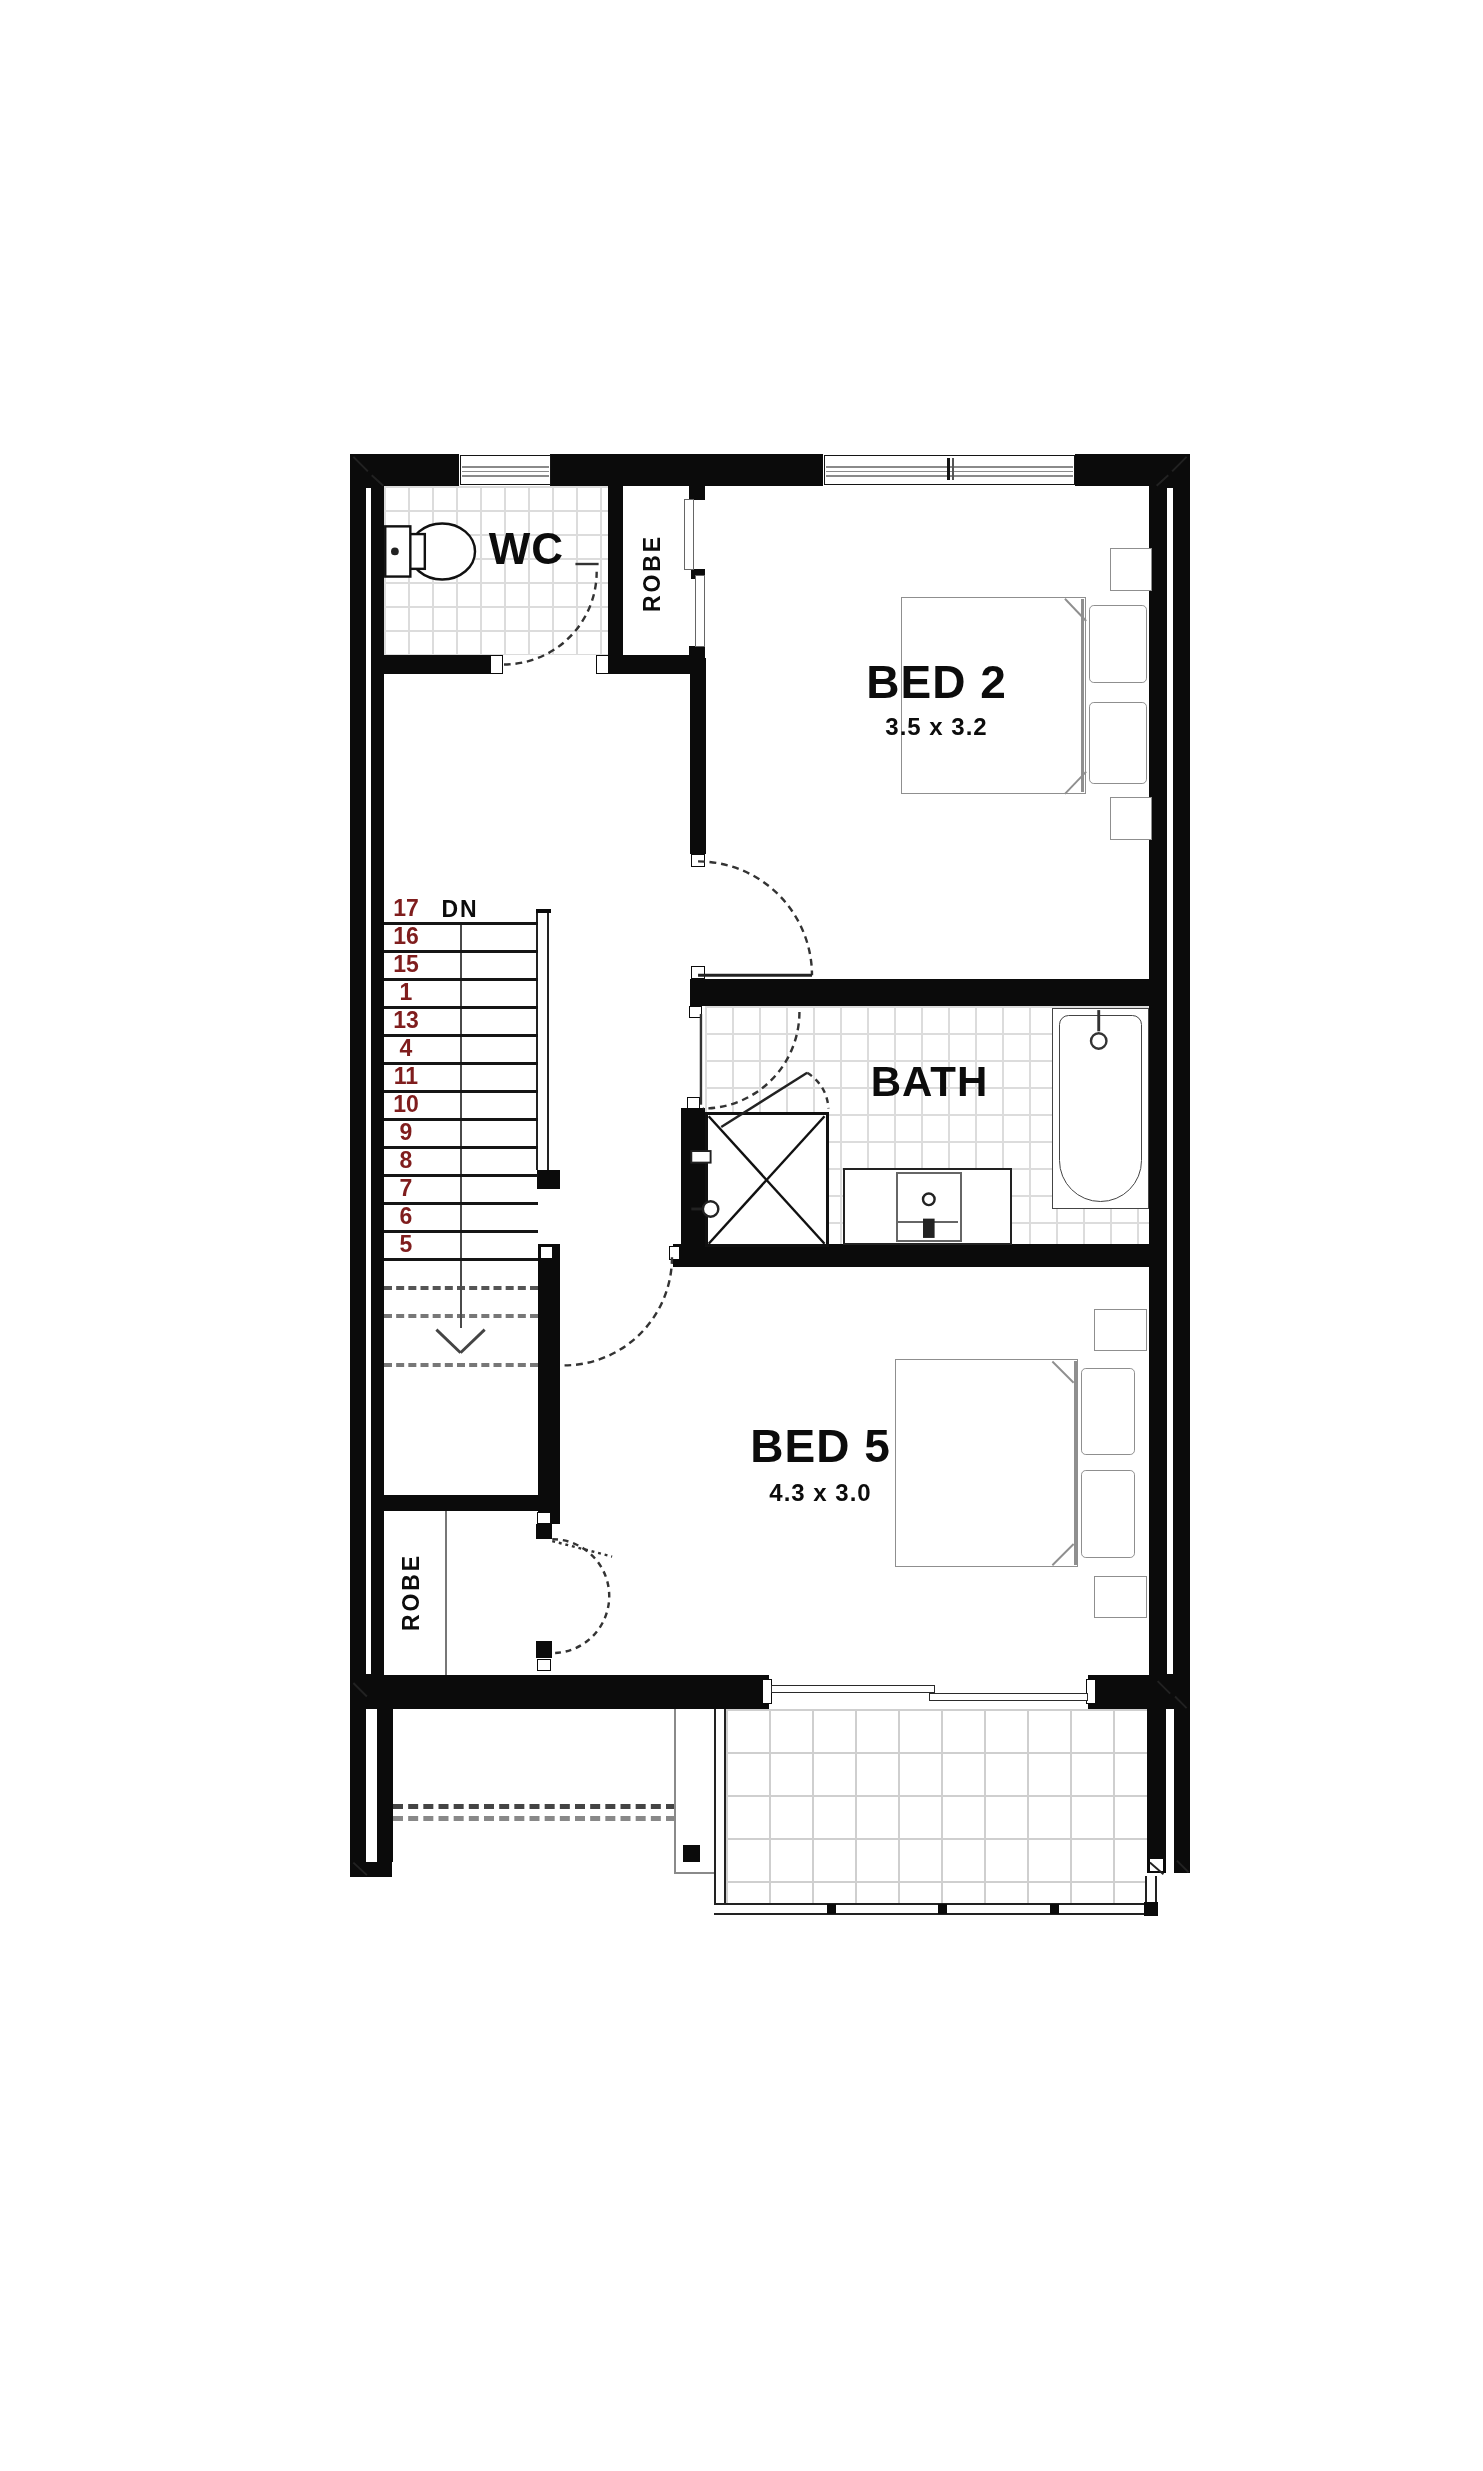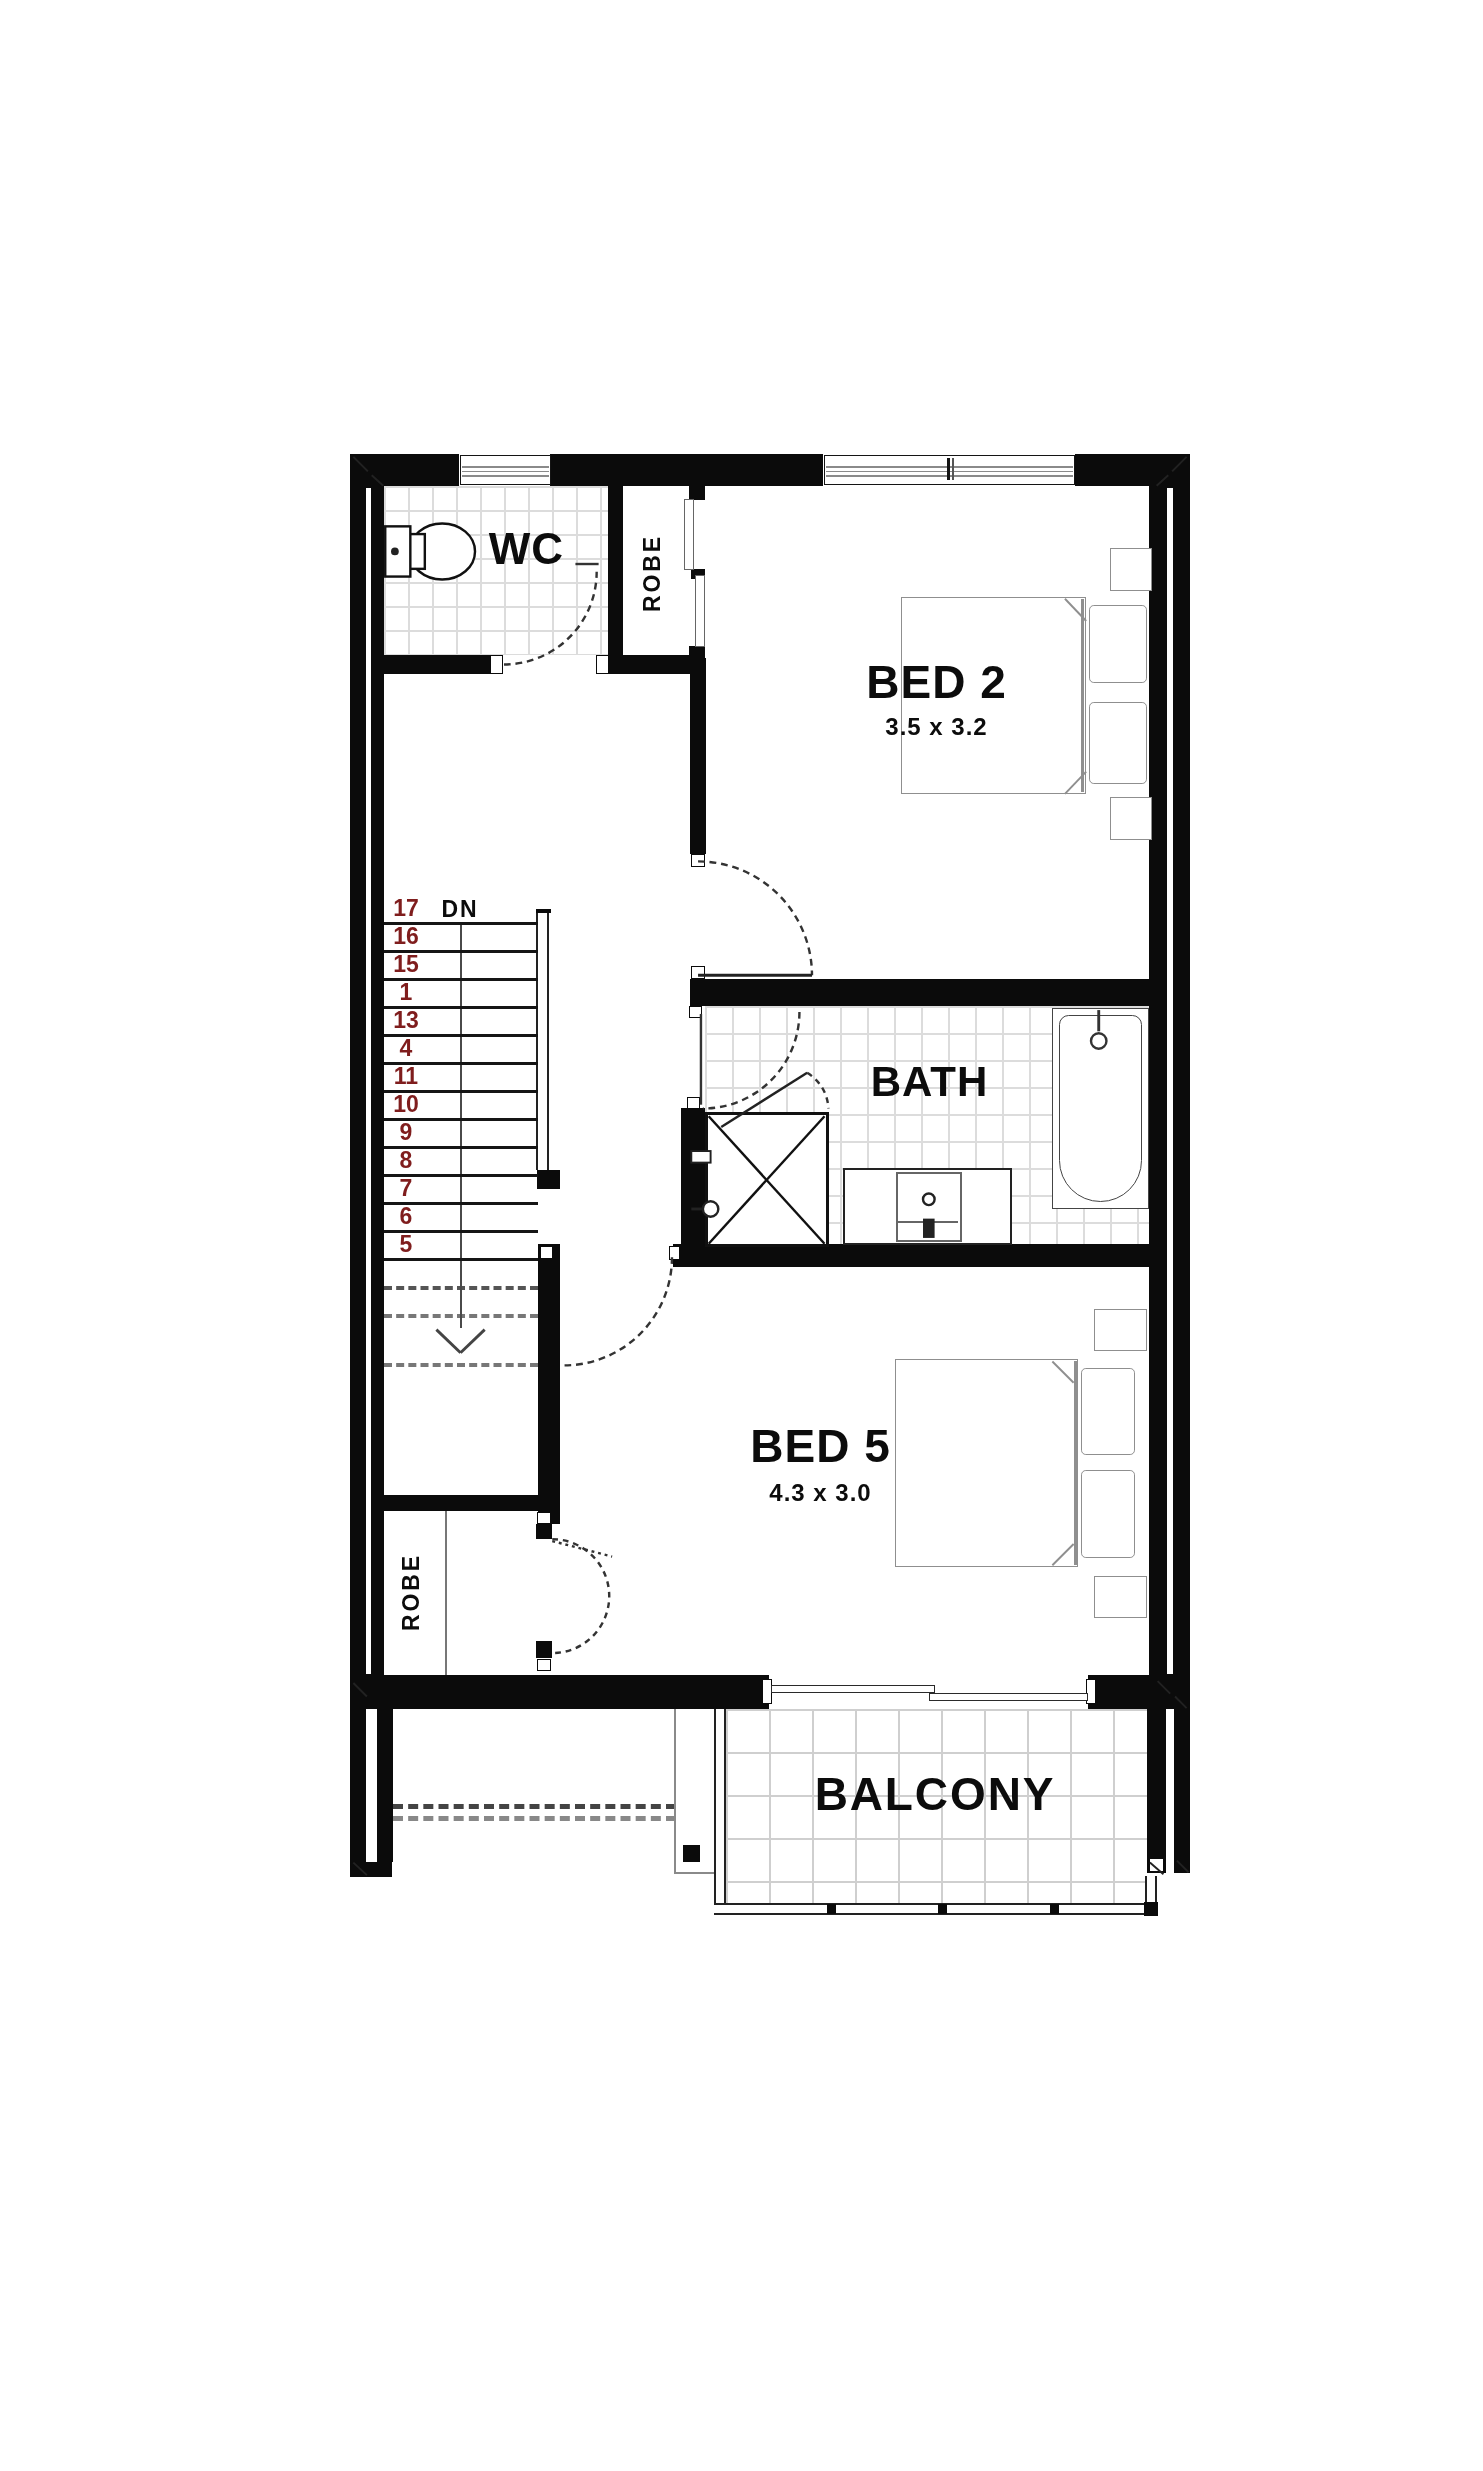--- a/index.html
+++ b/index.html
@@ -146,21 +146,20 @@
   <div style="position:absolute;left:1059px;top:1015px;width:83px;height:187px;border:1.9px solid #444;box-sizing:border-box;border-radius:9.7px 9.7px 42px 42px;"></div>
 
   <div class="lbl" style="left:478px;top:524px;width:97px;font-size:44px;">WC</div>
   <div class="lbl vlbl" style="left:639px;top:524px;width:31px;height:97px;font-size:23px;">ROBE</div>
   <div class="lbl" style="left:840px;top:655px;width:193px;font-size:46px;">BED 2</div>
   <div class="lbl" style="left:840px;top:713px;width:193px;font-size:24px;">3.5 x 3.2</div>
   <div class="lbl" style="left:833px;top:1058px;width:193px;font-size:42px;">BATH</div>
   <div class="lbl" style="left:724px;top:1419px;width:193px;font-size:46px;">BED 5</div>
   <div class="lbl" style="left:724px;top:1479px;width:193px;font-size:24px;">4.3 x 3.0</div>
   <div class="lbl vlbl" style="left:398px;top:1543px;width:31px;height:97px;font-size:23px;">ROBE</div>
-  <div class="lbl" style="left:790px;top:1767px;width:290px;font-size:46px;letter-spacing:1.9px;">BALCONY</div>
 
   <svg width="1483" height="2472" viewBox="0 0 1536 2560">
 
     <g>
       <ellipse cx="458" cy="571" rx="34" ry="29" fill="#fff" stroke="#111" stroke-width="2.5"></ellipse>
       <rect x="422" y="553" width="18" height="36" fill="#fff" stroke="#111" stroke-width="2.5"></rect>
       <rect x="399" y="545" width="26" height="52" fill="#fff" stroke="#111" stroke-width="2.5"></rect>
       <circle cx="409" cy="571" r="4" fill="#222"></circle>
     </g>
 

